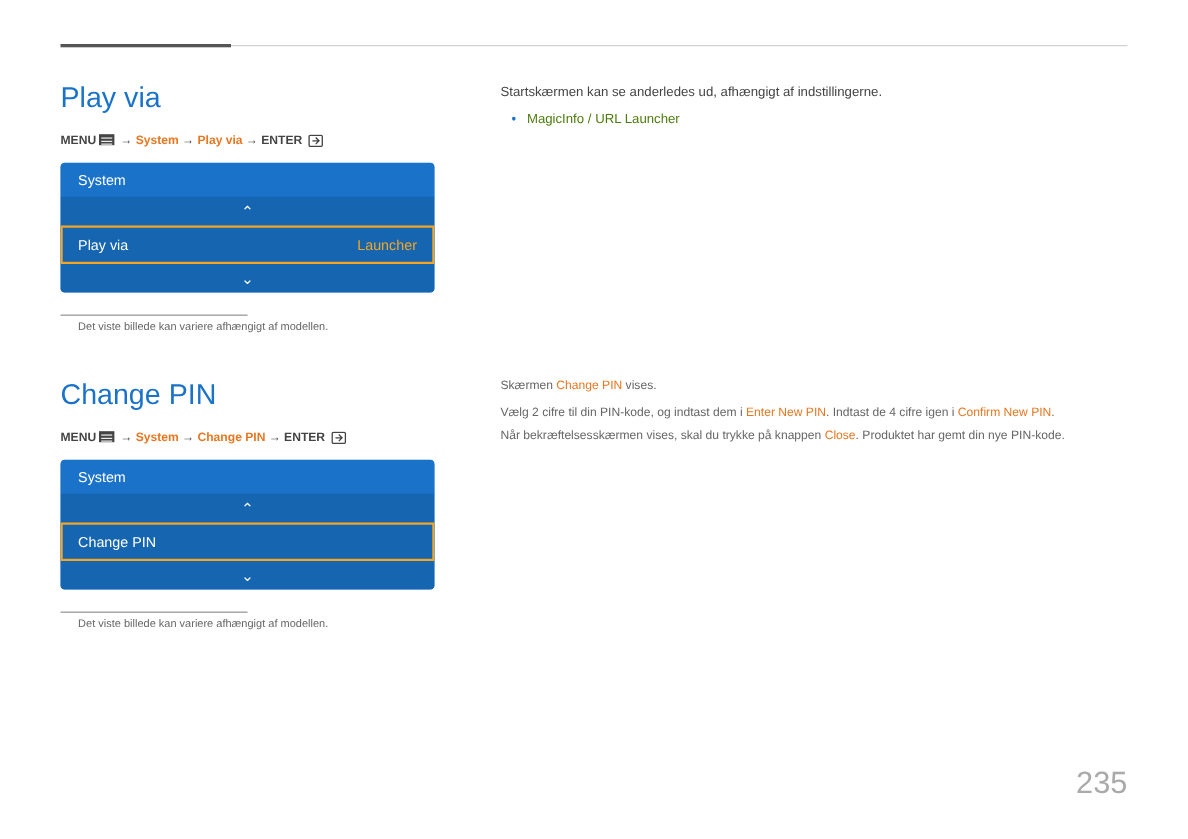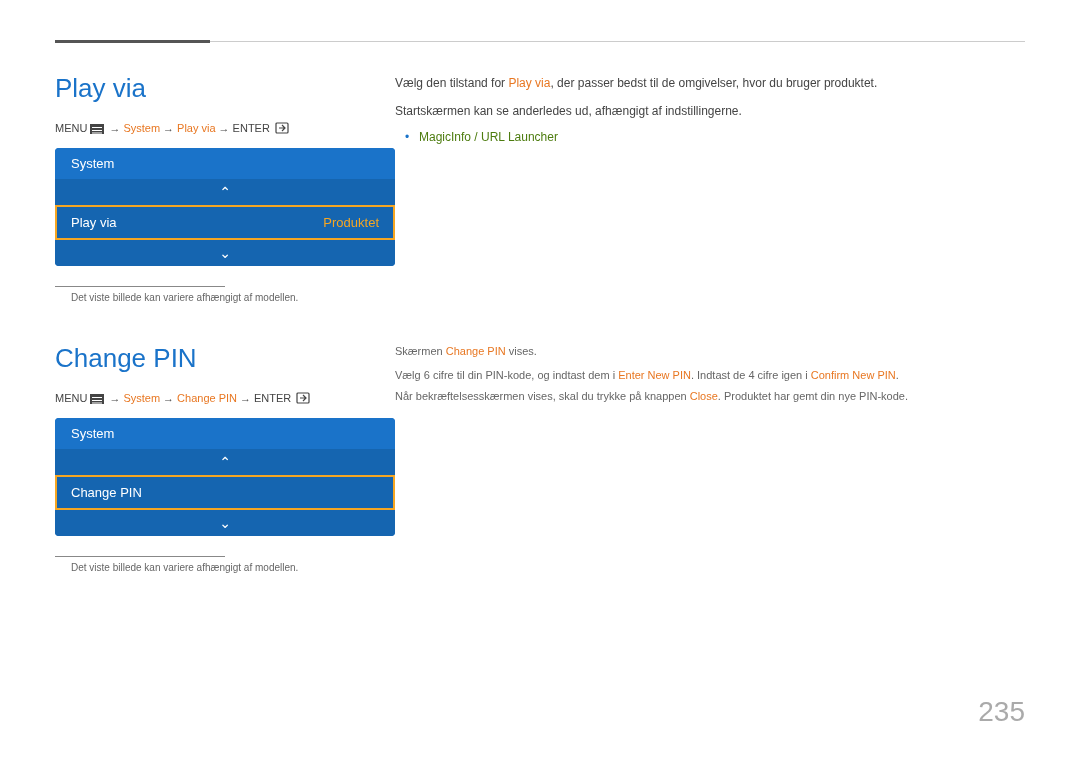--- a/index.html
+++ b/index.html
@@ -54,23 +54,24 @@
       color: #1a73c9;
       margin-bottom: 18px;
     }
 
     
     .menu-path {
       font-size: 11px;
       color: #444;
       margin-bottom: 14px;
       display: flex;
-      align-items: flex-end;
+      align-items: flex-start;
       gap: 3px;
       flex-wrap: wrap;
+      font-weight: bold;
     }
     .menu-path .highlight {
       color: #e87722;
     }
     .menu-path .arrow {
       color: #444;
       font-size: 11px;
     }
     .menu-icon {
       display: inline-block;
@@ -211,20 +212,21 @@
     }
 
     
     .sections-wrapper {
       display: flex;
       flex-direction: column;
       flex: 1;
     }
     .section-row {
       display: flex;
+      gap: 60px;
       margin-bottom: 0;
     }
 
     
     .page-number {
       position: absolute;
       bottom: 35px;
       right: 55px;
       font-size: 28px;
       color: #aaa;
@@ -287,35 +289,32 @@
           </span>
         </div>
 
         <div class="system-box">
           <div class="system-box-header">System</div>
           <div class="system-box-chevron-up">
             <span class="chevron-symbol">⌃</span>
           </div>
           <div class="system-box-item">
             <span class="system-box-item-label">Play via</span>
-            <span class="system-box-item-value">Produktet</span>
+            <span class="system-box-item-value">Launcher</span>
           </div>
           <div class="system-box-chevron-down">
             <span class="chevron-symbol">⌄</span>
           </div>
         </div>
 
         <div class="box-caption-rule"></div>
         <p class="box-caption">Det viste billede kan variere afhængigt af modellen.</p>
       </div>
 
       <div class="right-col">
-        <p class="right-description">
-          <span>Vælg den tilstand for </span><span class="highlight">Play via</span><span>, der passer bedst til de omgivelser, hvor du bruger produktet.</span>
-        </p>
         <p class="right-description">Startskærmen kan se anderledes ud, afhængigt af indstillingerne.</p>
         <ul class="bullet-list">
           <li>MagicInfo / URL Launcher</li>
         </ul>
       </div>
 
     </div>
 
     <div class="section-divider"></div>
 
@@ -356,21 +355,21 @@
 
         <div class="box-caption-rule"></div>
         <p class="box-caption">Det viste billede kan variere afhængigt af modellen.</p>
       </div>
 
       <div class="right-col">
         <p class="note-text">
           <span>Skærmen </span><span class="highlight">Change PIN</span><span> vises.</span>
         </p>
         <p class="note-text" style="margin-top: 6px;">
-          <span>Vælg 6 cifre til din PIN-kode, og indtast dem i </span><span class="highlight">Enter New PIN</span><span>. Indtast de 4 cifre igen i </span><span class="highlight">Confirm New PIN</span><span>.</span>
+          <span>Vælg 2 cifre til din PIN-kode, og indtast dem i </span><span class="highlight">Enter New PIN</span><span>. Indtast de 4 cifre igen i </span><span class="highlight">Confirm New PIN</span><span>.</span>
         </p>
         <p class="note-text" style="margin-top: 4px;">
           <span>Når bekræftelsesskærmen vises, skal du trykke på knappen </span><span class="highlight">Close</span><span>. Produktet har gemt din nye PIN-kode.</span>
         </p>
       </div>
 
     </div>
 
   </div>
 

